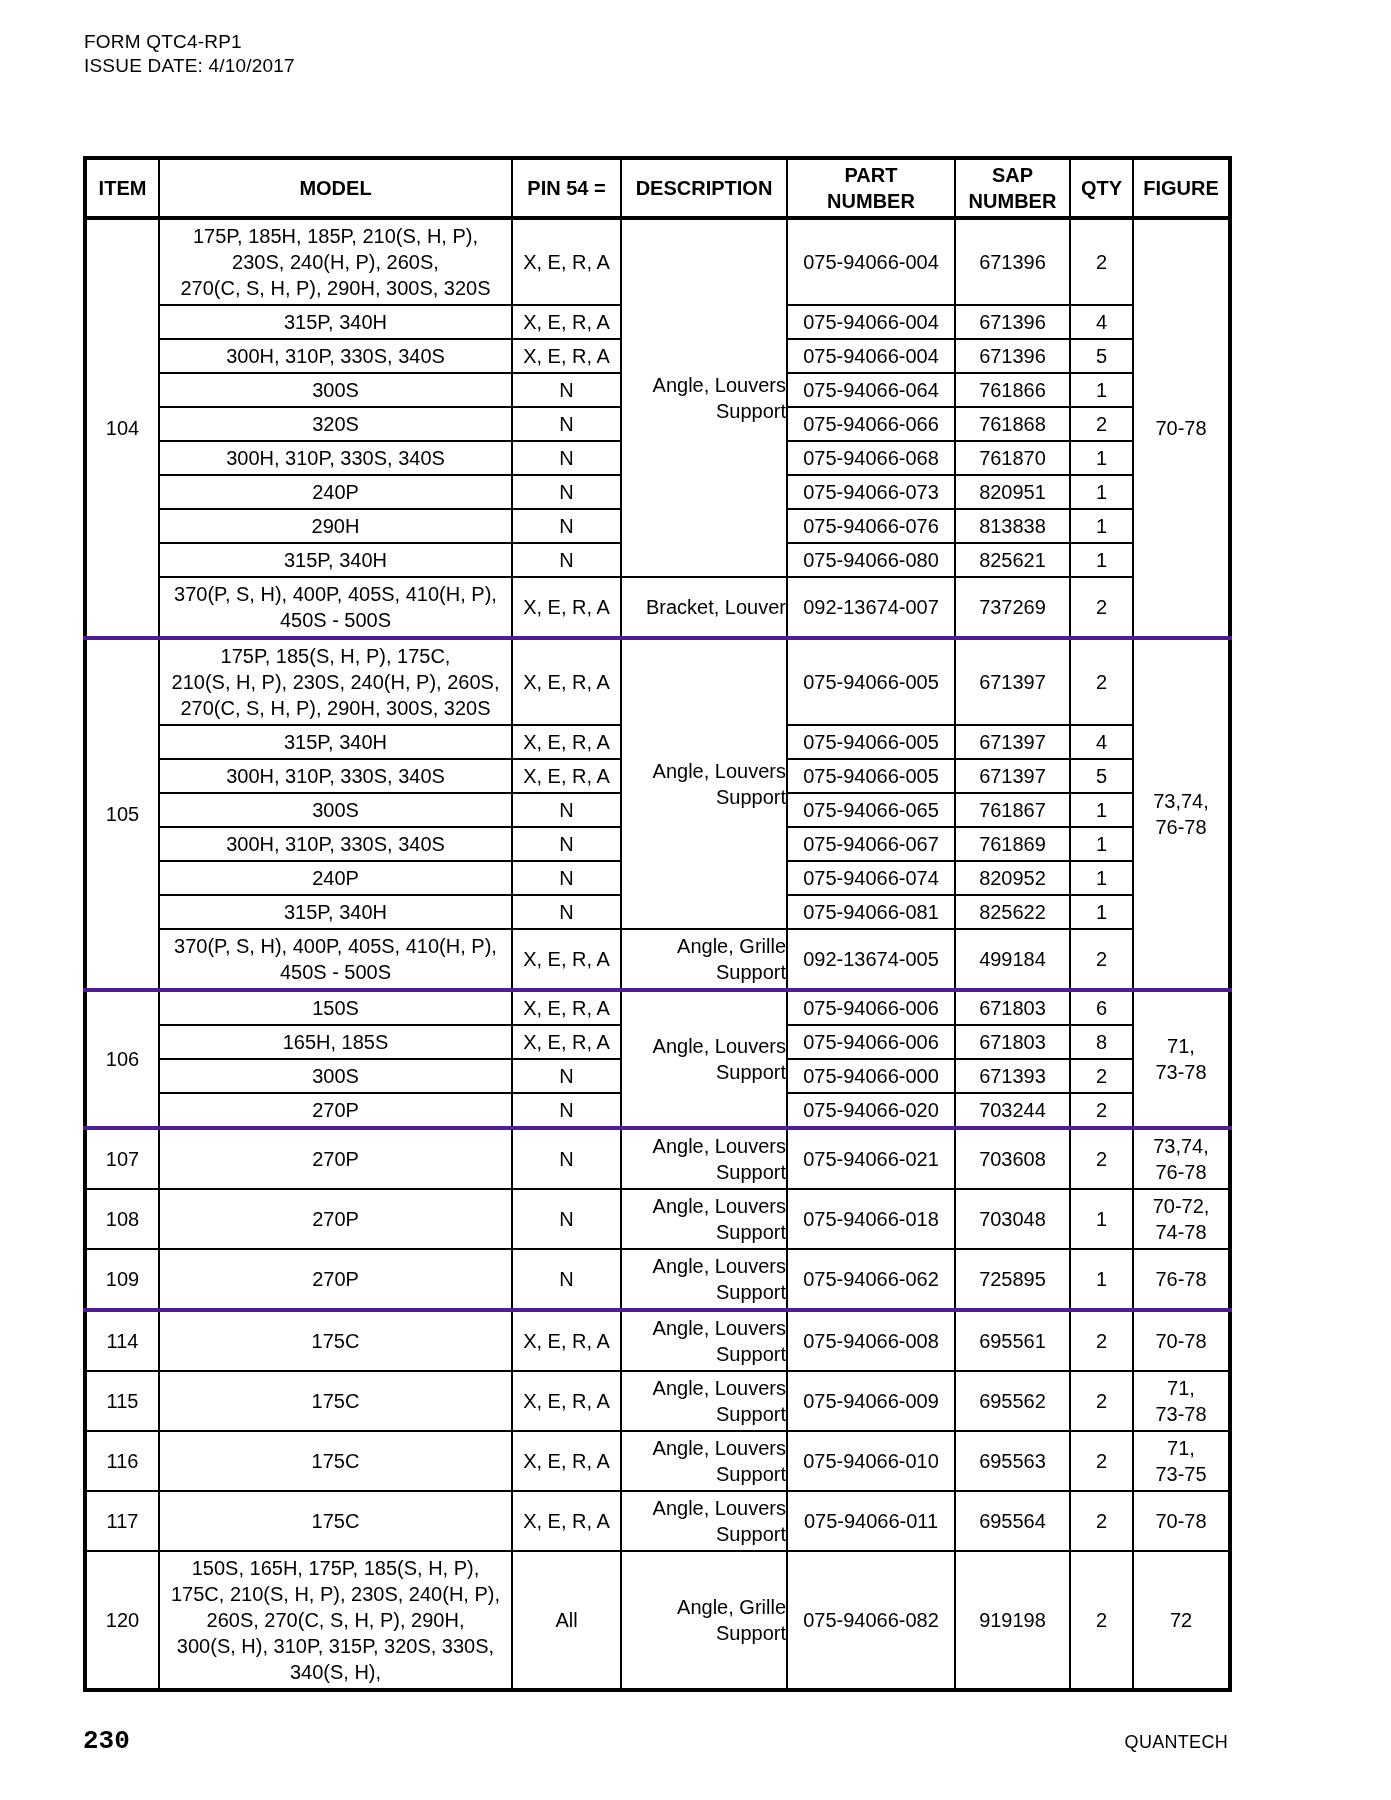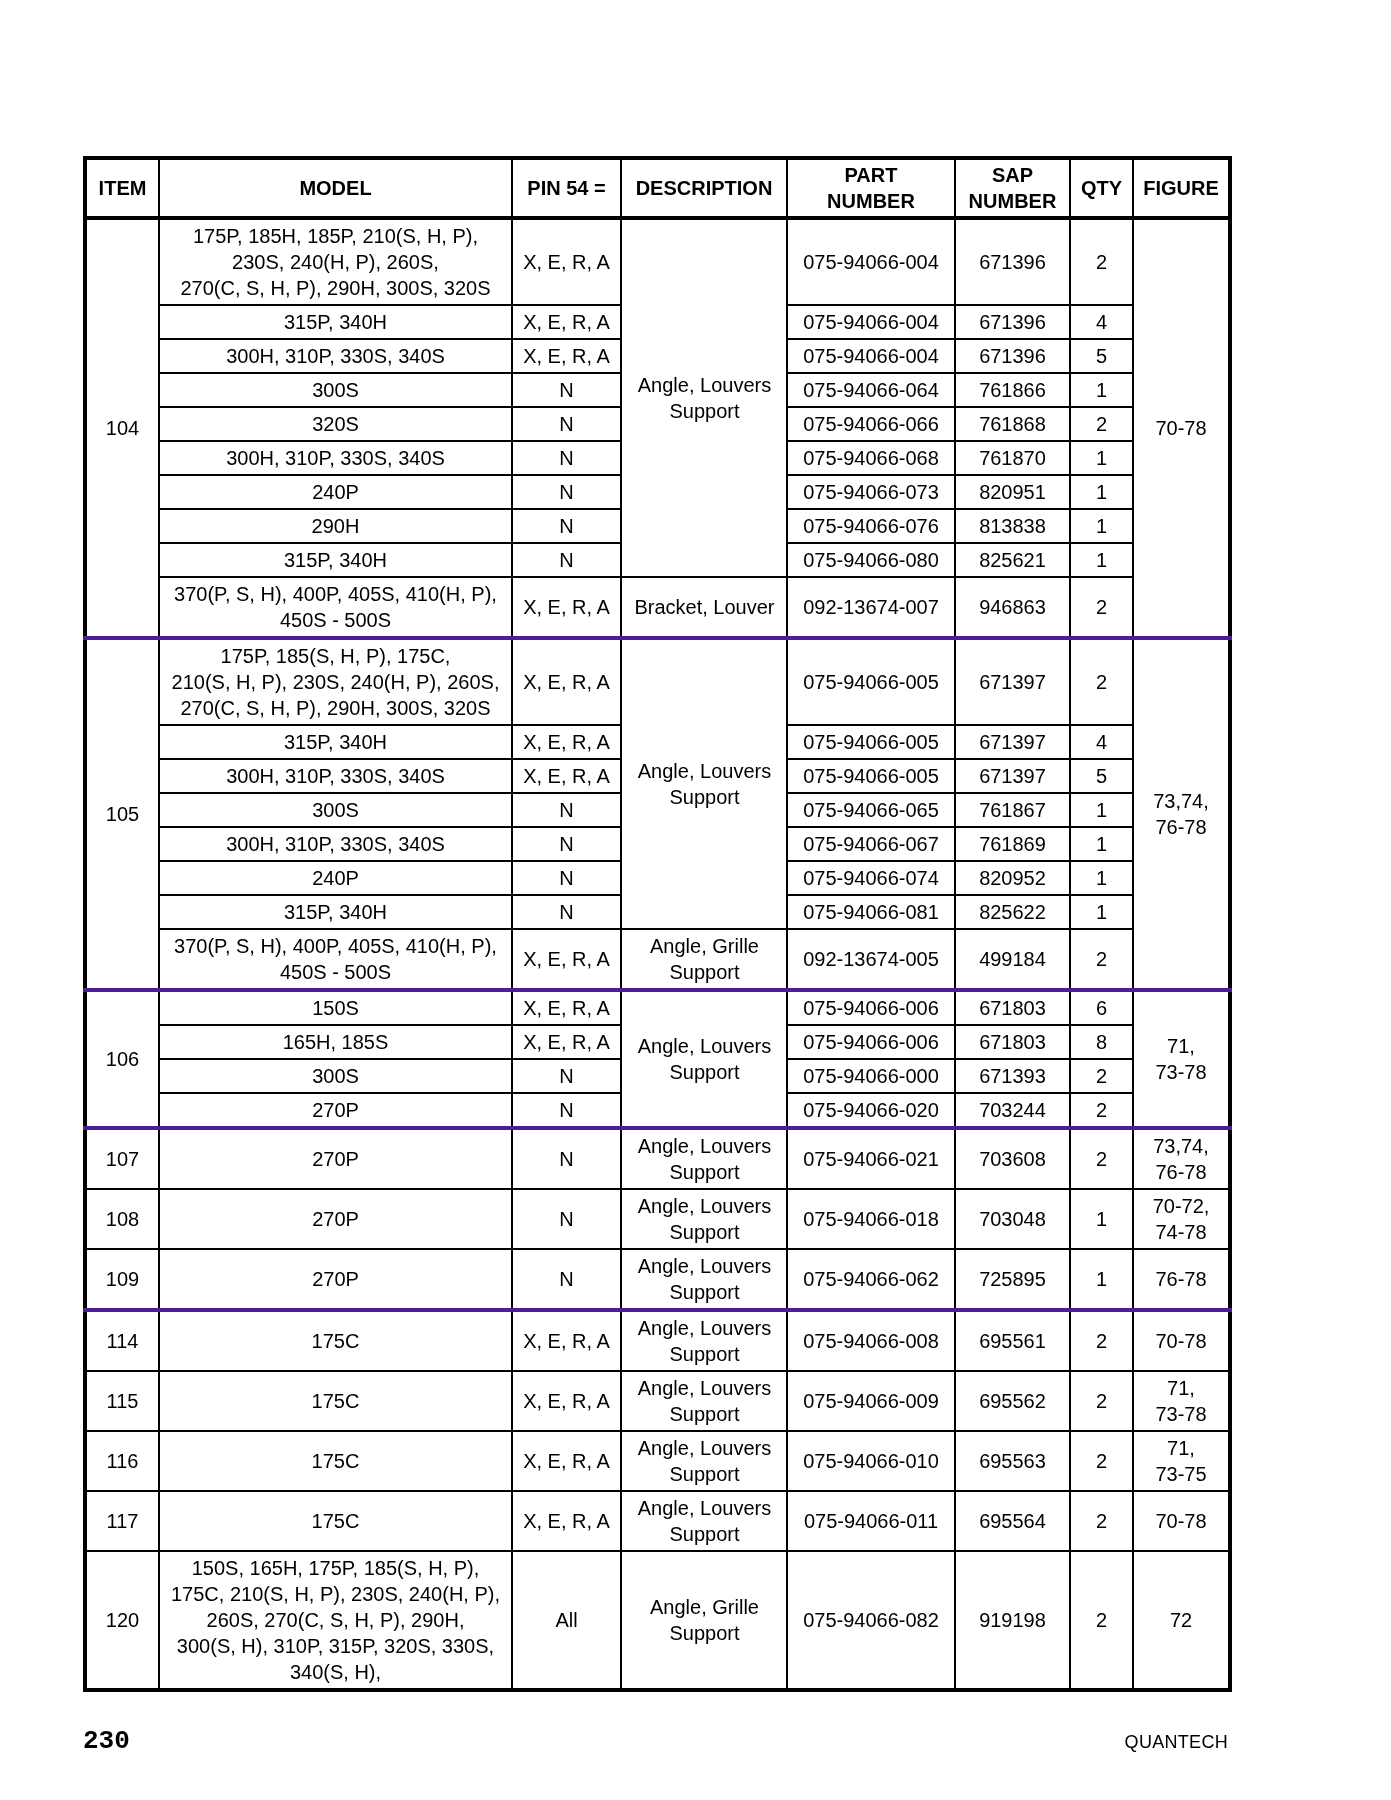--- a/index.html
+++ b/index.html
@@ -44,34 +44,38 @@
     overflow: hidden;
   }
   th {
     font-weight: bold;
     height: 50px;
     padding: 2px 3px;
     border-bottom: 4px solid #000;
   }
   tr.heavy-top td { border-top: 4px solid #4c1d95; }
   td.item-cell { font-weight: normal; }
-  td.desc-cell { text-align: center; padding-left: 9px; padding-right: 8px; }
+  td.desc-cell { text-align: right; padding-left: 9px; padding-right: 0; }
 
   .footer {
     position: absolute; left: 83px; top: 1726px; width: 1145px;
     display: flex; justify-content: space-between; align-items: baseline;
   }
   .footer .page-num { font-size: 26px; font-weight: bold; font-family: Liberation Mono, monospace; }
   .footer .brand { font-size: 18px; letter-spacing: 0.3px; }
 </style>
 </head>
 <body>
 
 <div class="page">
 
+  <div class="doc-header">
+    <div>FORM QTC4-RP1</div>
+    <div>ISSUE DATE: 4/10/2017</div>
+  </div>
 
 
   <table class="parts">
     <colgroup>
       <col style="width:74px">
       <col style="width:353px">
       <col style="width:109px">
       <col style="width:166px">
       <col style="width:168px">
       <col style="width:115px">
@@ -161,21 +165,21 @@
           <td class="part-cell">075-94066-080</td>
           <td class="sap-cell">825621</td>
           <td class="qty-cell">1</td>
         </tr>
         <tr>
           <td class="model-cell">370(P, S, H), 400P, 405S, 410(H, P),
 450S - 500S</td>
           <td class="pin-cell">X, E, R, A</td>
           <td class="desc-cell">Bracket, Louver</td>
           <td class="part-cell">092-13674-007</td>
-          <td class="sap-cell">946863</td>
+          <td class="sap-cell">737269</td>
           <td class="qty-cell">2</td>
         </tr>
         <tr class="heavy-top">
           <td class="item-cell" rowspan="8">105</td>
           <td class="model-cell">175P, 185(S, H, P), 175C,
 210(S, H, P), 230S, 240(H, P), 260S,
 270(C, S, H, P), 290H, 300S, 320S</td>
           <td class="pin-cell">X, E, R, A</td>
           <td class="desc-cell" rowspan="7">Angle, Louvers
 Support</td>

